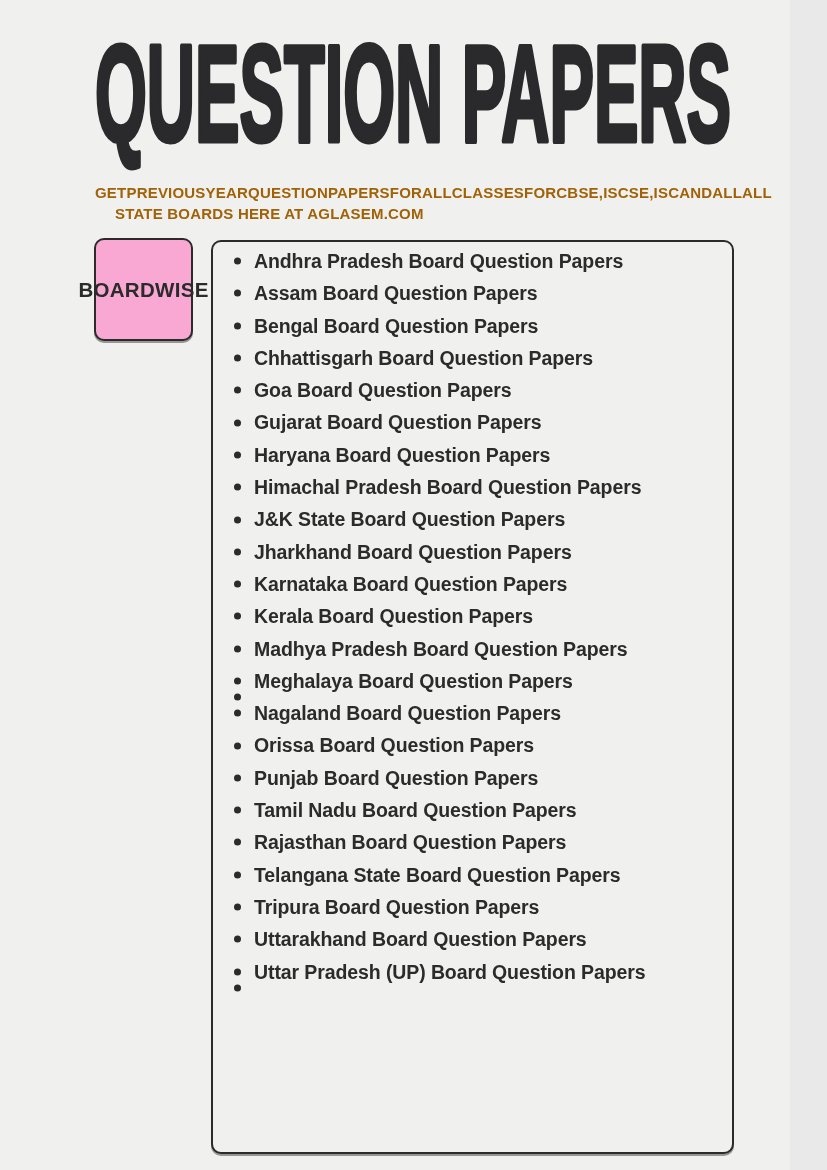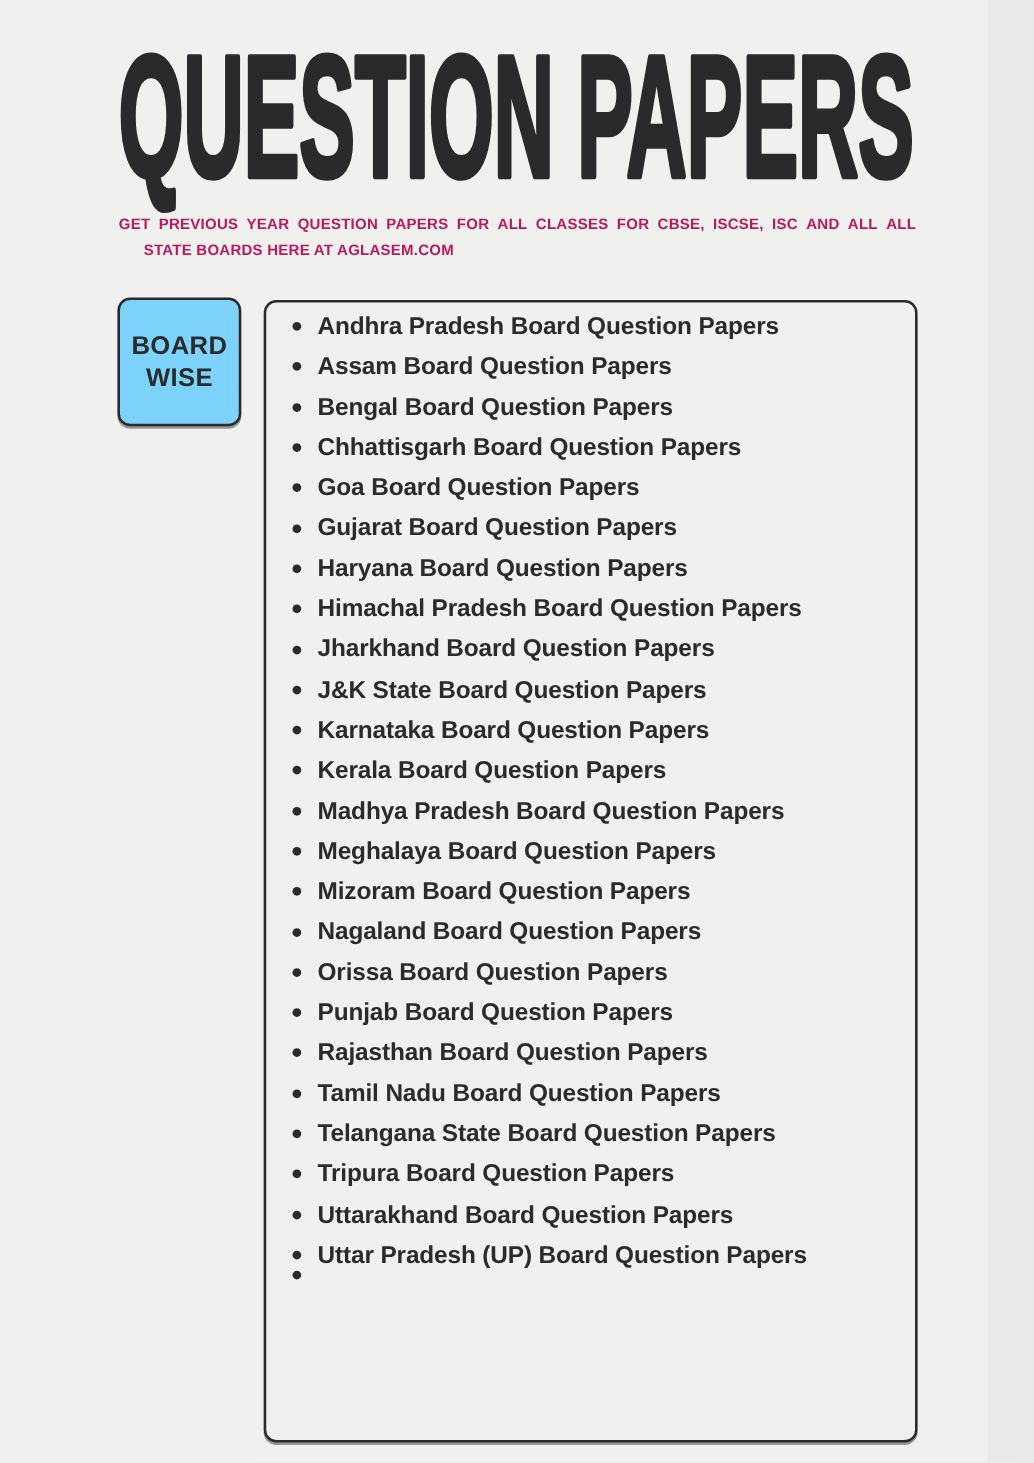--- a/index.html
+++ b/index.html
@@ -31,24 +31,24 @@
     fill: #2a2a2d;
     stroke: #2a2a2d;
     stroke-width: 5px;
     stroke-linejoin: round;
   }
 
   
   .tagline {
     position: absolute;
     left: 95px;
-    top: 169px;
+    top: 183px;
     width: 638px;
-    color: #be185d;
-    font-size: 12px;
+    color: #a16207;
+    font-size: 15px;
     font-weight: bold;
     letter-spacing: 0.2px;
     line-height: 20px;
   }
   .tagline-line1 {
     display: flex;
     justify-content: space-between;
     width: 100%;
   }
   .tagline-line1 span { white-space: nowrap; }
@@ -56,24 +56,24 @@
 
   
   .board-wise-card {
     position: absolute;
     left: 94px;
     top: 238px;
     width: 99px;
     height: 103px;
     border: 2.5px solid #2b2b2b;
     border-radius: 10px;
-    background: #7dd3fc;
+    background: #f9a8d4;
     box-shadow: 0 2px 0 rgba(40,40,40,0.45);
     display: flex;
-    flex-direction: column;
+    flex-direction: row;
     align-items: center;
     justify-content: center;
     color: #2b2b2b;
     font-size: 20.5px;
     font-weight: bold;
     letter-spacing: 0.3px;
     line-height: 26px;
     text-align: center;
   }
 
@@ -154,32 +154,32 @@
   <div class="list-card">
     <ul class="board-list">
         <li><span class="bullet"></span><span>Andhra Pradesh Board Question Papers</span></li>
         <li><span class="bullet"></span><span>Assam Board Question Papers</span></li>
         <li><span class="bullet"></span><span>Bengal Board Question Papers</span></li>
         <li><span class="bullet"></span><span>Chhattisgarh Board Question Papers</span></li>
         <li><span class="bullet"></span><span>Goa Board Question Papers</span></li>
         <li><span class="bullet"></span><span>Gujarat Board Question Papers</span></li>
         <li><span class="bullet"></span><span>Haryana Board Question Papers</span></li>
         <li><span class="bullet"></span><span>Himachal Pradesh Board Question Papers</span></li>
+        <li><span class="bullet"></span><span>J&amp;K State Board Question Papers</span></li>
         <li><span class="bullet"></span><span>Jharkhand Board Question Papers</span></li>
-        <li><span class="bullet"></span><span>J&amp;K State Board Question Papers</span></li>
         <li><span class="bullet"></span><span>Karnataka Board Question Papers</span></li>
         <li><span class="bullet"></span><span>Kerala Board Question Papers</span></li>
         <li><span class="bullet"></span><span>Madhya Pradesh Board Question Papers</span></li>
         <li><span class="bullet"></span><span>Meghalaya Board Question Papers</span></li>
-        <li><span class="bullet"></span><span>Mizoram Board Question Papers</span></li>
+        <li><span class="bullet"></span></li>
         <li><span class="bullet"></span><span>Nagaland Board Question Papers</span></li>
         <li><span class="bullet"></span><span>Orissa Board Question Papers</span></li>
         <li><span class="bullet"></span><span>Punjab Board Question Papers</span></li>
+        <li><span class="bullet"></span><span>Tamil Nadu Board Question Papers</span></li>
         <li><span class="bullet"></span><span>Rajasthan Board Question Papers</span></li>
-        <li><span class="bullet"></span><span>Tamil Nadu Board Question Papers</span></li>
         <li><span class="bullet"></span><span>Telangana State Board Question Papers</span></li>
         <li><span class="bullet"></span><span>Tripura Board Question Papers</span></li>
         <li><span class="bullet"></span><span>Uttarakhand Board Question Papers</span></li>
         <li><span class="bullet"></span><span>Uttar Pradesh (UP) Board Question Papers</span></li>
         <li><span class="bullet"></span></li>
       </ul>
   </div>
 
 </div>
 

